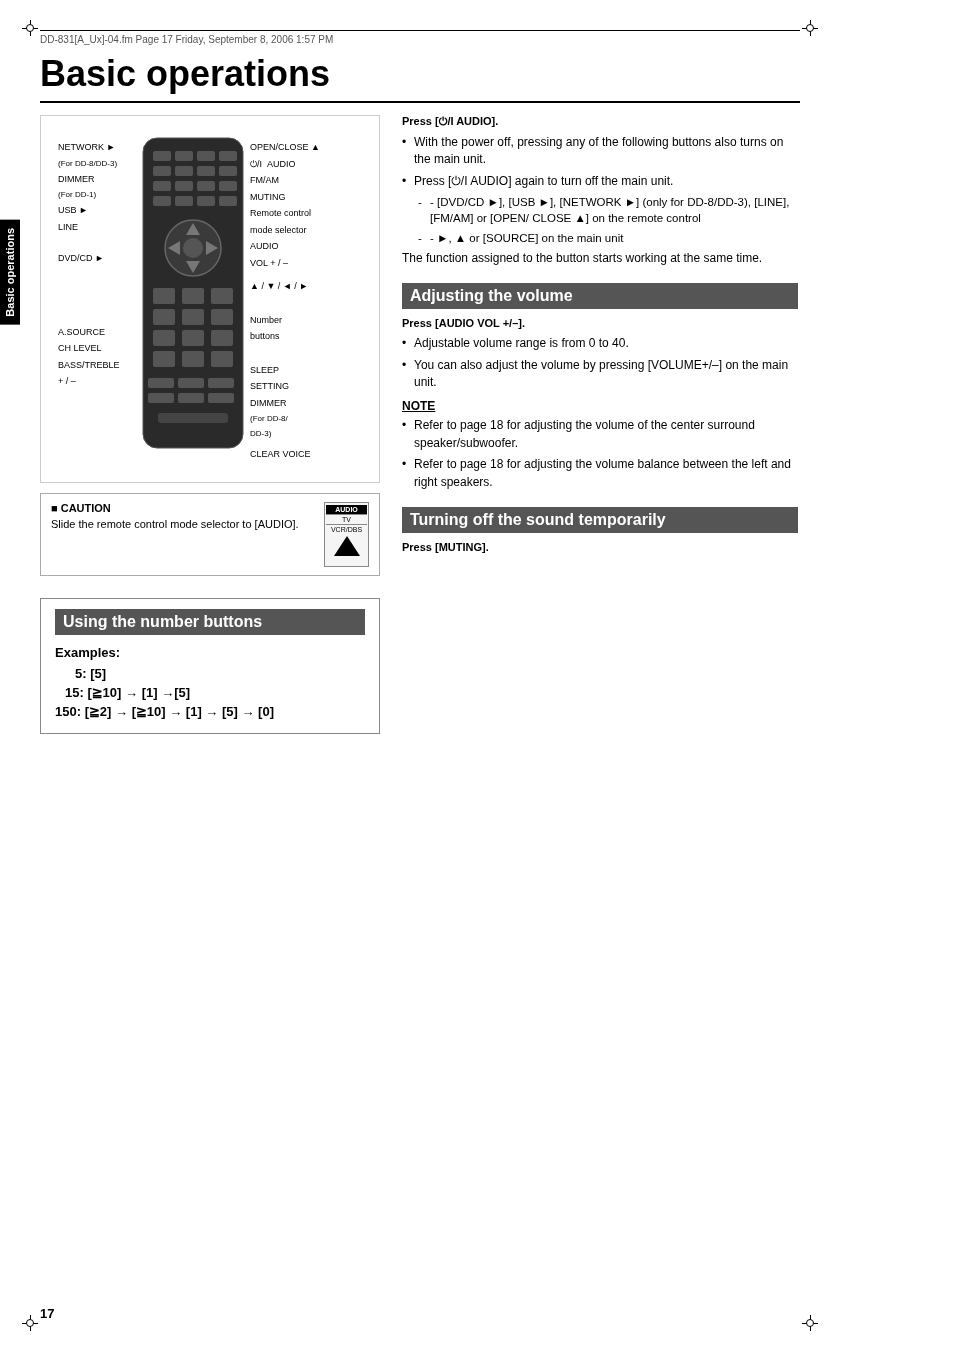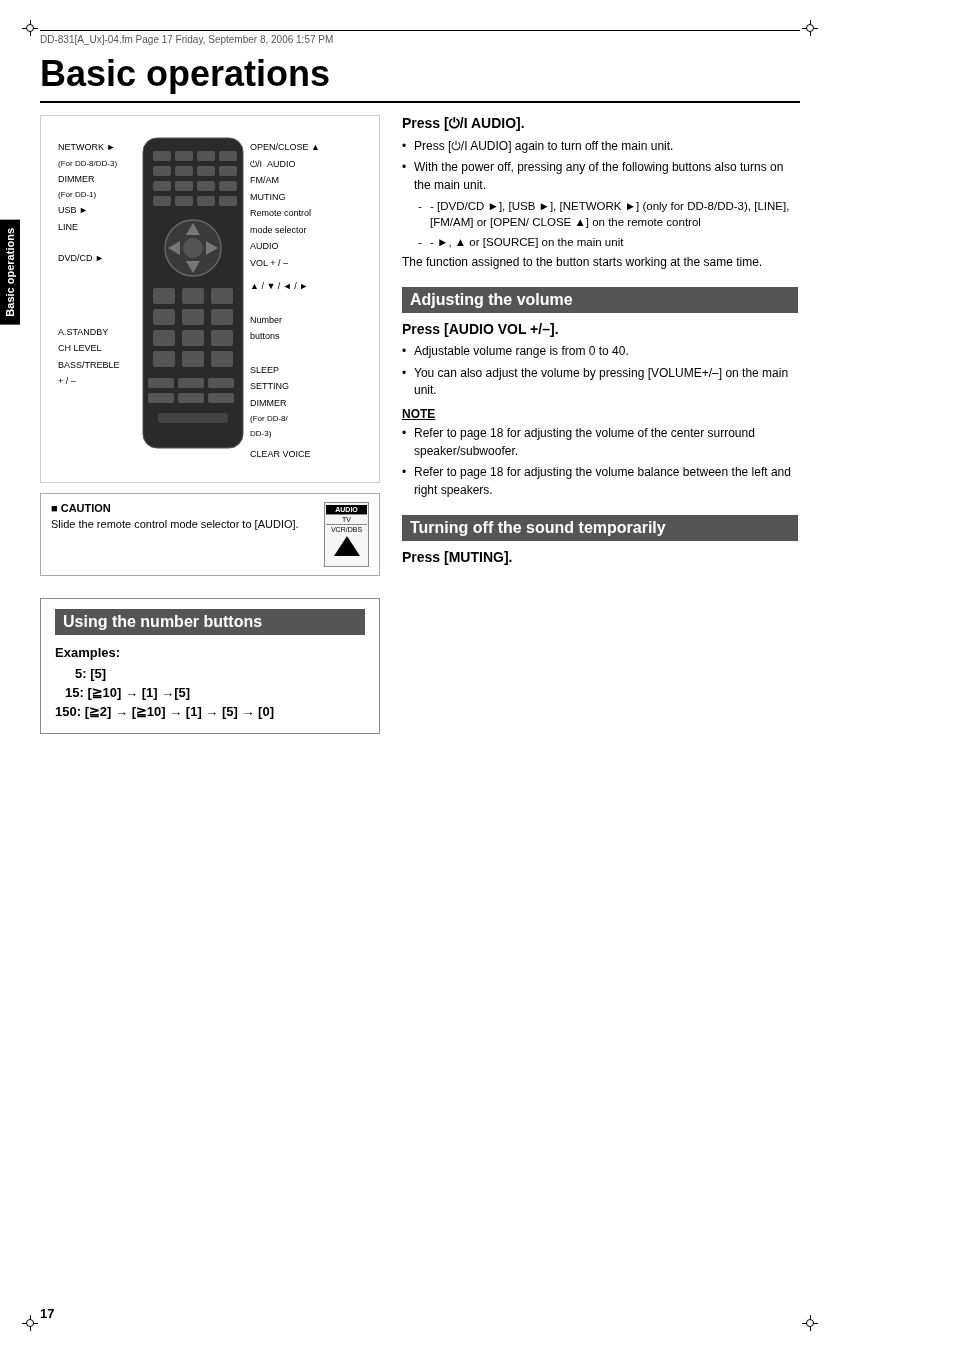--- a/index.html
+++ b/index.html
@@ -91,21 +91,21 @@
       font-weight: bold;
       padding: 4px 8px;
       margin-bottom: 8px;
       margin-top: 0;
     }
     .section-content {
       margin-bottom: 16px;
       padding: 0 2px;
     }
     .press-line {
-      font-size: 14px;
+      font-size: 11px;
       font-weight: bold;
       margin-bottom: 6px;
     }
     .bullet-list {
       list-style: none;
       padding: 0;
     }
     .bullet-list li {
       font-size: 12px;
       padding-left: 12px;
@@ -320,21 +320,21 @@
             </div>
             <div class="label-row">
               <span>LINE</span>
             </div>
             <div style="margin-top: 18px;"></div>
             <div class="label-row">
               <span>DVD/CD ►</span>
             </div>
             <div style="margin-top: 60px;"></div>
             <div class="label-row">
-              <span>A.STANDBY</span>
+              <span>A.SOURCE</span>
             </div>
             <div class="label-row">
               <span>CH LEVEL</span>
             </div>
             <div class="label-row">
               <span>BASS/TREBLE</span>
             </div>
             <div class="label-row">
               <span>+ / –</span>
             </div>
@@ -483,22 +483,22 @@
         <div class="example-line">150:  [≧2] → [≧10] → [1] → [5] → [0]</div>
       </div>
 
     </div>
 
     <div class="right-col">
 
       <div class="section-content">
         <p class="press-line">Press [⏻/I AUDIO].</p>
         <ul class="bullet-list">
+          <li>With the power off, pressing any of the following buttons also turns on the main unit.</li>
           <li>Press [⏻/I AUDIO] again to turn off the main unit.</li>
-          <li>With the power off, pressing any of the following buttons also turns on the main unit.</li>
         </ul>
         <ul class="indent-list">
           <li>- [DVD/CD ►], [USB ►], [NETWORK ►] (only for DD-8/DD-3), [LINE], [FM/AM] or [OPEN/ CLOSE ▲] on the remote control</li>
         </ul>
         <ul class="indent-list">
           <li>- ►, ▲ or [SOURCE] on the main unit</li>
         </ul>
         <p style="font-size:12px; padding-left:0; margin-top:4px; line-height:1.4;">The function assigned to the button starts working at the same time.</p>
       </div>
 

